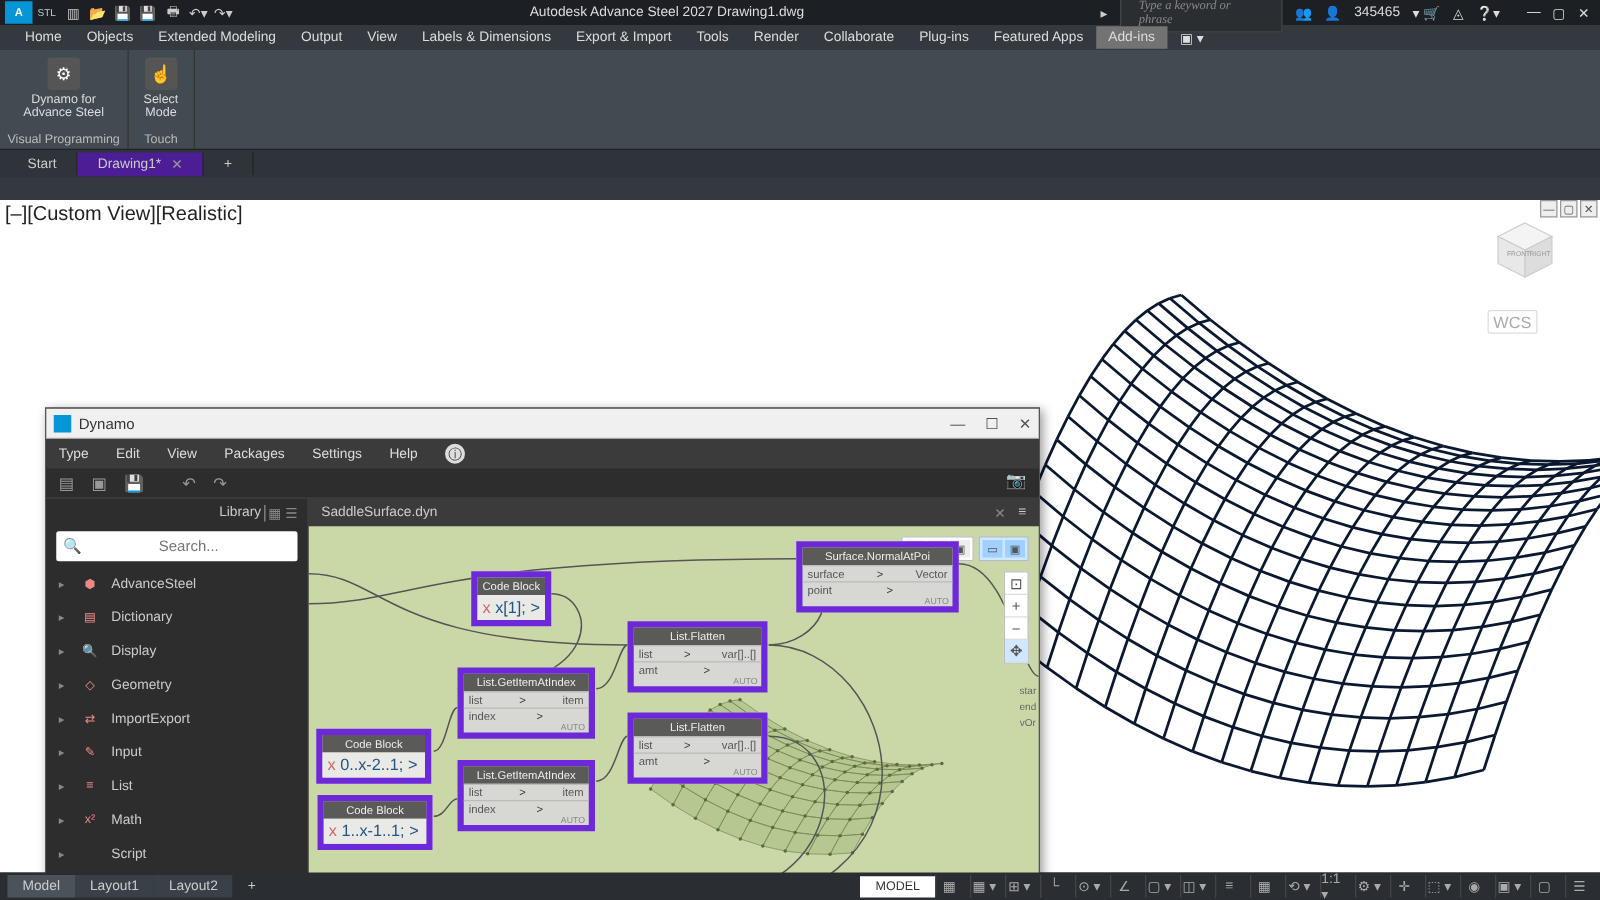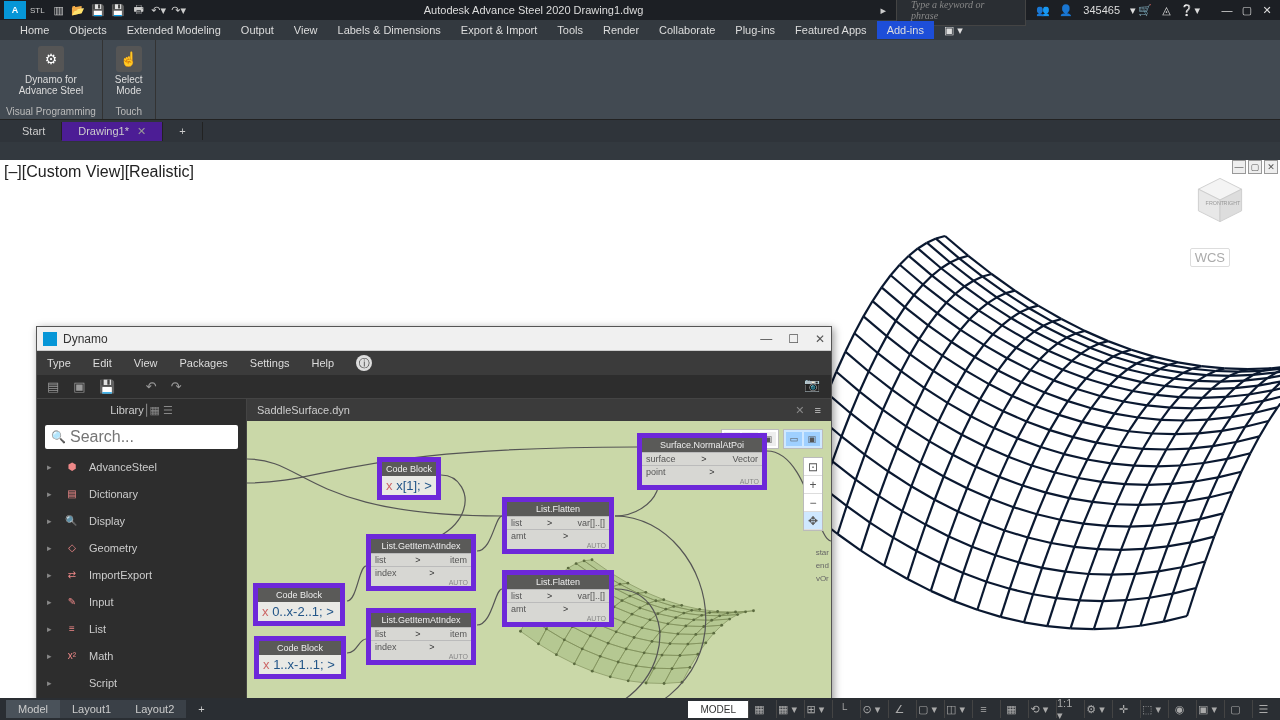--- a/index.html
+++ b/index.html
@@ -12,21 +12,21 @@
 .titlebar .qat span { width:16px; height:16px; display:inline-flex; align-items:center; justify-content:center; color:#ccc; }
 .titlebar .title-center { flex:1; text-align:center; }
 .titlebar .title-right { display:flex; gap:10px; align-items:center; }
 .titlebar .searchbox { background:#2a2e33; border:1px solid #444; width:130px; height:32px; padding:0 14px; color:#888; font-style:italic; font-size:10px; display:flex; align-items:center;font-family:Liberation Serif, serif; }
 .win-controls { display:flex; gap:2px; margin-left:8px;}
 .win-controls span { width:18px; text-align:center; }
 
 
 .menubar { height: 20px; background:#33393f; display:flex; align-items:center; padding:0 10px; font-size:11px; gap:0;}
 .menubar .mitem { padding:3px 10px; color:#ddd; }
-.menubar .mitem.active { background:#1d4ed8; }
+.menubar .mitem.active { background:#737373; }
 
 
 .ribbon { height:80px; background:#424a52; display:flex; border-bottom:1px solid #222;}
 .ribbon-group { display:flex; flex-direction:column; align-items:center; padding:4px 6px 0 6px; border-right:1px solid #333;}
 .ribbon-btn { display:flex; flex-direction:column; align-items:center; gap:2px; padding:2px 6px; font-size:10px; color:#ddd; text-align:center; }
 .ribbon-btn .ico { width:26px; height:26px; background:#555; border-radius:3px; display:flex; align-items:center; justify-content:center; color:#fff; font-size:14px;}
 .ribbon-group-label { font-size:10px; color:#bbb; margin-top:auto; padding:2px 0;}
 
 
 .doctabs { height:22px; background:#2f343a; display:flex; align-items:center; padding:0 6px; gap:0; }
@@ -52,23 +52,23 @@
 
 .dynamo { position:absolute; top:166px; left:36px; width:796px; height:510px; background:#2d2d2d; border:1px solid #555; box-shadow:2px 2px 8px rgba(0,0,0,0.4); display:flex; flex-direction:column; }
 .dynamo-title { height:24px; background:#f0f0f0; color:#333; display:flex; align-items:center; padding:0 6px; font-size:12px; border-bottom:1px solid #ccc;}
 .dynamo-title .dicon { width:14px; height:14px; background:#0696d7; margin-right:6px; }
 .dynamo-title .dwin { margin-left:auto; display:flex; gap:16px; color:#555;}
 .dynamo-menu { height:24px; background:#3b3b3b; display:flex; align-items:center; padding:0 10px; gap:22px; font-size:11px; color:#ddd;}
 .dynamo-toolbar { height:24px; background:#2d2d2d; display:flex; align-items:center; padding:0 10px; gap:14px; border-bottom:1px solid #444;}
 .dynamo-toolbar span { color:#999; font-size:13px;}
 .dynamo-body { flex:1; display:flex; min-height:0; position:relative;}
 .dlib { width:210px; background:#2d2d2d; display:flex; flex-direction:column; border-right:1px solid #444;}
-.dlib-head { height:22px; padding:3px 8px; font-size:11px; color:#ccc; display:flex; align-items:center; justify-content:center;}
+.dlib-head { height:22px; padding:3px 8px; font-size:11px; color:#ccc; display:flex; align-items:center; justify-content:flex-end;}
 .dlib-search { margin:4px 8px; height:24px; background:#fff; border-radius:2px; display:flex; align-items:center; padding:0 6px; color:#999;}
-.dlib-search input { border:none; outline:none; flex:1; font-size:16px; background:transparent;}
+.dlib-search input { border:none; outline:none; flex:1; font-size:12px; background:transparent;text-align:center;}
 .dlib-list { flex:1; overflow:auto; }
 .dlib-item { height:27px; display:flex; align-items:center; padding:0 10px; gap:10px; font-size:11px; color:#ccc;}
 .dlib-item .arrow { color:#888; font-size:9px; width:8px;}
 .dlib-item .caticon { width:14px; text-align:center; color:#e88; font-size:10px;}
 .dcanvas-wrap { flex:1; display:flex; flex-direction:column; min-width:0;}
 .dfile-tab { height:22px; background:#3b3b3b; display:flex; align-items:center; padding:0 10px; font-size:11px; color:#ccc; justify-content:space-between;}
 .dfile-tab .fx { color:#888;}
 .dcanvas { flex:1; background:#cad8a8; position:relative; overflow:hidden;}
 
 
@@ -111,21 +111,21 @@
   <div style="font-size:8px;color:#ccc;margin-right:6px">STL</div>
   <div class="qat">
     <span>▥</span>
     <span>📂</span>
     <span>💾</span>
     <span>💾</span>
     <span>🖶</span>
     <span>↶▾</span>
     <span>↷▾</span>
   </div>
-  <div class="title-center">Autodesk Advance Steel 2020   Drawing1.dwg</div>
+  <div class="title-center">Autodesk Advance Steel 2027   Drawing1.dwg</div>
   <div class="title-right">
     <span style="color:#ccc">▸</span>
     <div class="searchbox">Type a keyword or phrase</div>
     <span>👥</span>
     <span>👤</span>
     <span>345465</span>
     <span>▾ 🛒</span>
     <span>◬</span>
     <span>❔▾</span>
     <div class="win-controls">

